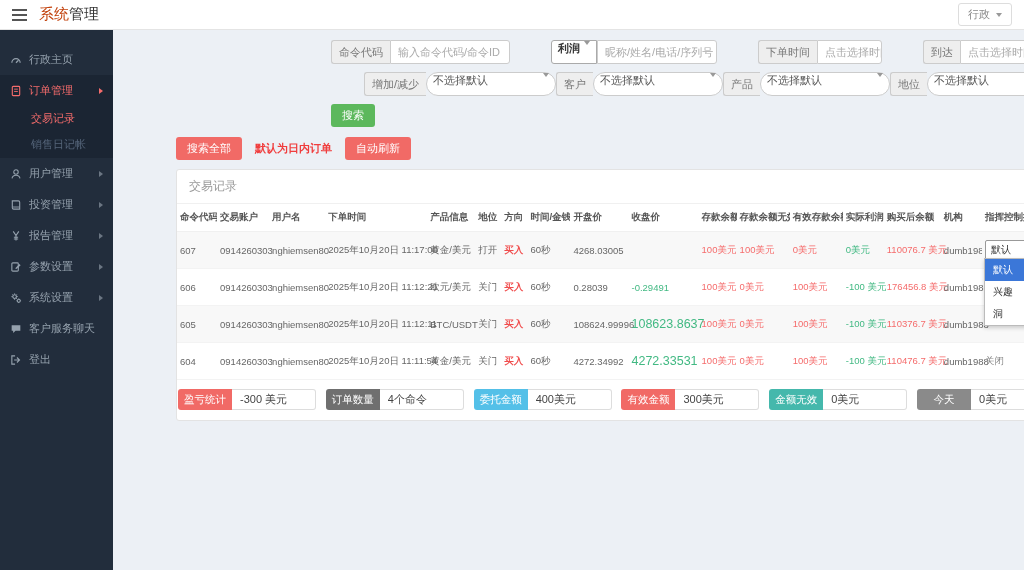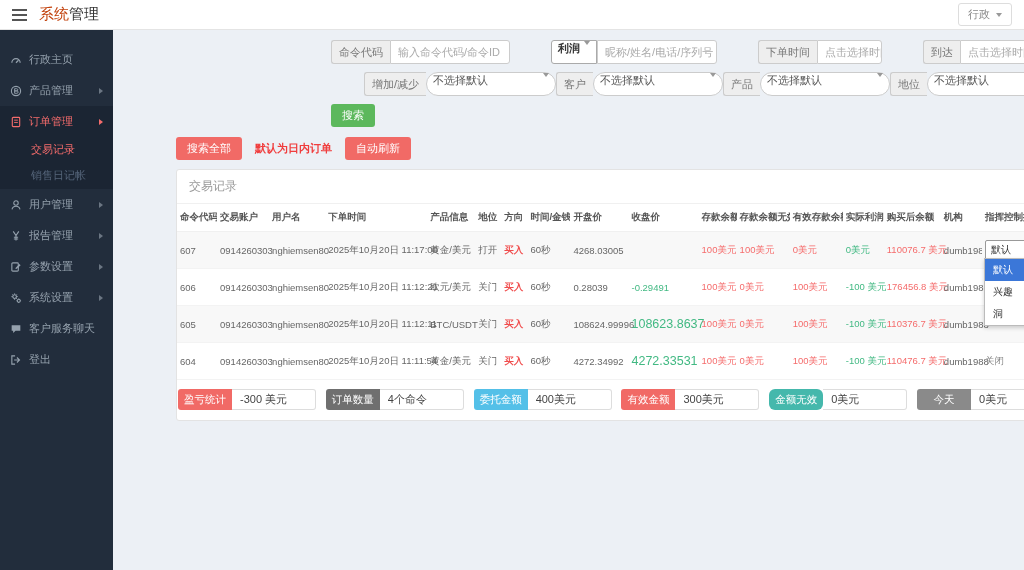--- a/index.html
+++ b/index.html
@@ -108,47 +108,47 @@
 <div class="layout">
 
   <aside class="sidebar">
     <div class="s-item">
       <svg width="12" height="12" viewBox="0 0 13 13">
           <path d="M2 9.5a4.5 4.5 0 1 1 9 0" fill="none" stroke="currentColor" stroke-width="1.3"></path>
           <line x1="6.5" y1="9.5" x2="9.2" y2="6.8" stroke="currentColor" stroke-width="1.3"></line>
         </svg>
       <span class="lbl">行政主页</span>
     </div>
-    <div class="s-item">
-      <svg width="12" height="12" viewBox="0 0 13 13">
-          <circle cx="6.5" cy="6.5" r="5" fill="none" stroke="currentColor" stroke-width="1.2"></circle>
-          <path d="M5 4h2.2a1.2 1.2 0 0 1 0 2.4H5m0 0h2.5a1.3 1.3 0 0 1 0 2.6H5V4" fill="none" stroke="currentColor" stroke-width="1"></path>
-        </svg>
-      <span class="lbl">产品管理</span>
-      <span class="s-arrow"></span>
-    </div>
     <div class="s-group">
       <div class="s-item active">
         <svg width="12" height="12" viewBox="0 0 13 13">
             <rect x="2.5" y="1.5" width="8" height="10" rx="1" fill="none" stroke="currentColor" stroke-width="1.2"></rect>
             <line x1="4.5" y1="4.5" x2="8.5" y2="4.5" stroke="currentColor" stroke-width="1"></line>
             <line x1="4.5" y1="7" x2="8.5" y2="7" stroke="currentColor" stroke-width="1"></line>
           </svg>
         <span class="lbl">订单管理</span>
         <span class="s-arrow"></span>
       </div>
       <div class="s-sub active">交易记录</div>
       <div class="s-sub">销售日记帐</div>
     </div>
     <div class="s-item">
       <svg width="12" height="12" viewBox="0 0 13 13">
           <circle cx="6.5" cy="4.3" r="2.4" fill="none" stroke="currentColor" stroke-width="1.2"></circle>
           <path d="M2.2 11.2c.4-2.3 2.1-3.4 4.3-3.4s3.9 1.1 4.3 3.4" fill="none" stroke="currentColor" stroke-width="1.2"></path>
         </svg>
       <span class="lbl">用户管理</span>
+      <span class="s-arrow"></span>
+    </div>
+    <div class="s-item">
+      <svg width="12" height="12" viewBox="0 0 13 13">
+          <path d="M2.5 2h6.5a1.5 1.5 0 0 1 1.5 1.5V11H4a1.5 1.5 0 0 1-1.5-1.5z" fill="none" stroke="currentColor" stroke-width="1.2"></path>
+          <line x1="2.5" y1="8.7" x2="10.5" y2="8.7" stroke="currentColor" stroke-width="1"></line>
+        </svg>
+      <span class="lbl">投资管理</span>
       <span class="s-arrow"></span>
     </div>
     <div class="s-item">
       <svg width="12" height="12" viewBox="0 0 13 13">
           <path d="M3.5 1.5L6.5 6l3-4.5M6.5 6v5.5M4.2 7.8h4.6M4.2 9.8h4.6" fill="none" stroke="currentColor" stroke-width="1.2"></path>
         </svg>
       <span class="lbl">报告管理</span>
       <span class="s-arrow"></span>
     </div>
     <div class="s-item">
@@ -414,21 +414,21 @@
         </div>
         <div class="sgrp">
           <span class="sbadge" style="background-color: rgb(84, 192, 232);">委托金额</span>
           <span class="sval">400美元</span>
         </div>
         <div class="sgrp">
           <span class="sbadge" style="background-color: rgb(241, 106, 102);">有效金额</span>
           <span class="sval">300美元</span>
         </div>
         <div class="sgrp">
-          <span class="sbadge" style="background-color: rgb(69, 184, 172); border-radius: 6px;">金额无效</span>
+          <span class="sbadge" style="background-color: rgb(69, 184, 172);">金额无效</span>
           <span class="sval">0美元</span>
         </div>
         <div class="sgrp">
           <span class="sbadge" style="background-color: rgb(138, 138, 138);">今天</span>
           <span class="sval">0美元</span>
         </div>
       </div>
     </div>
 
   </main>

